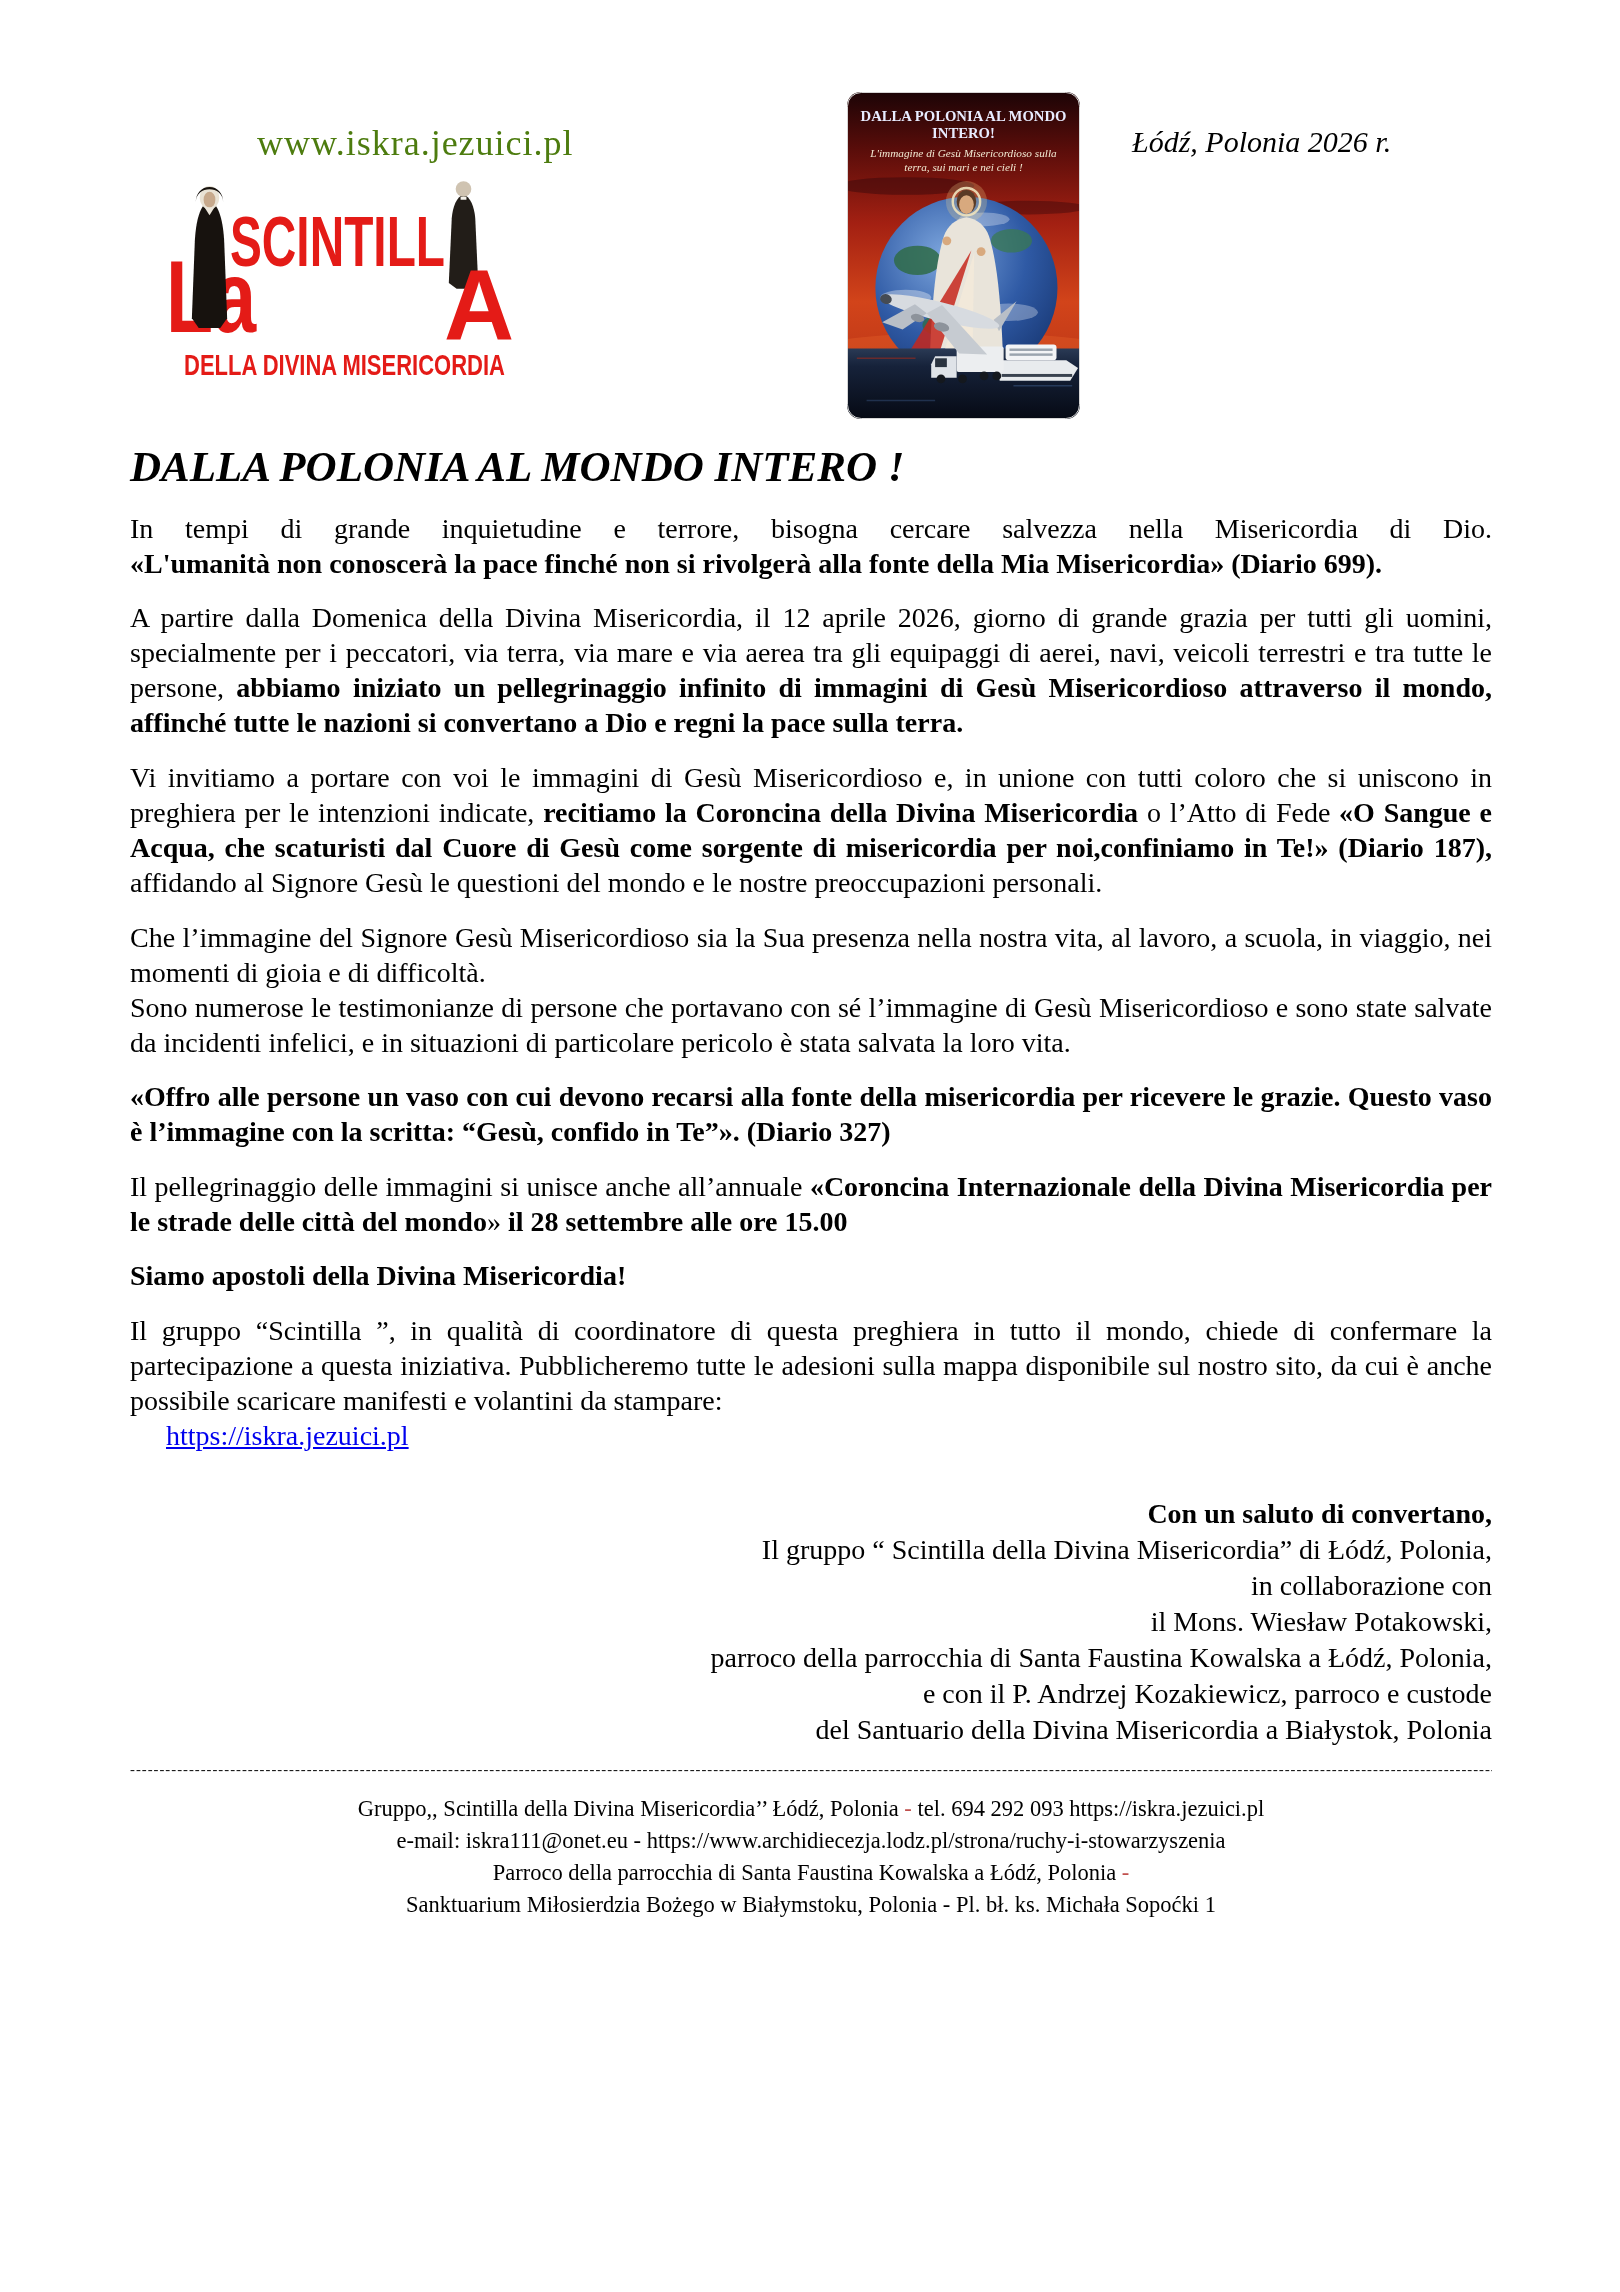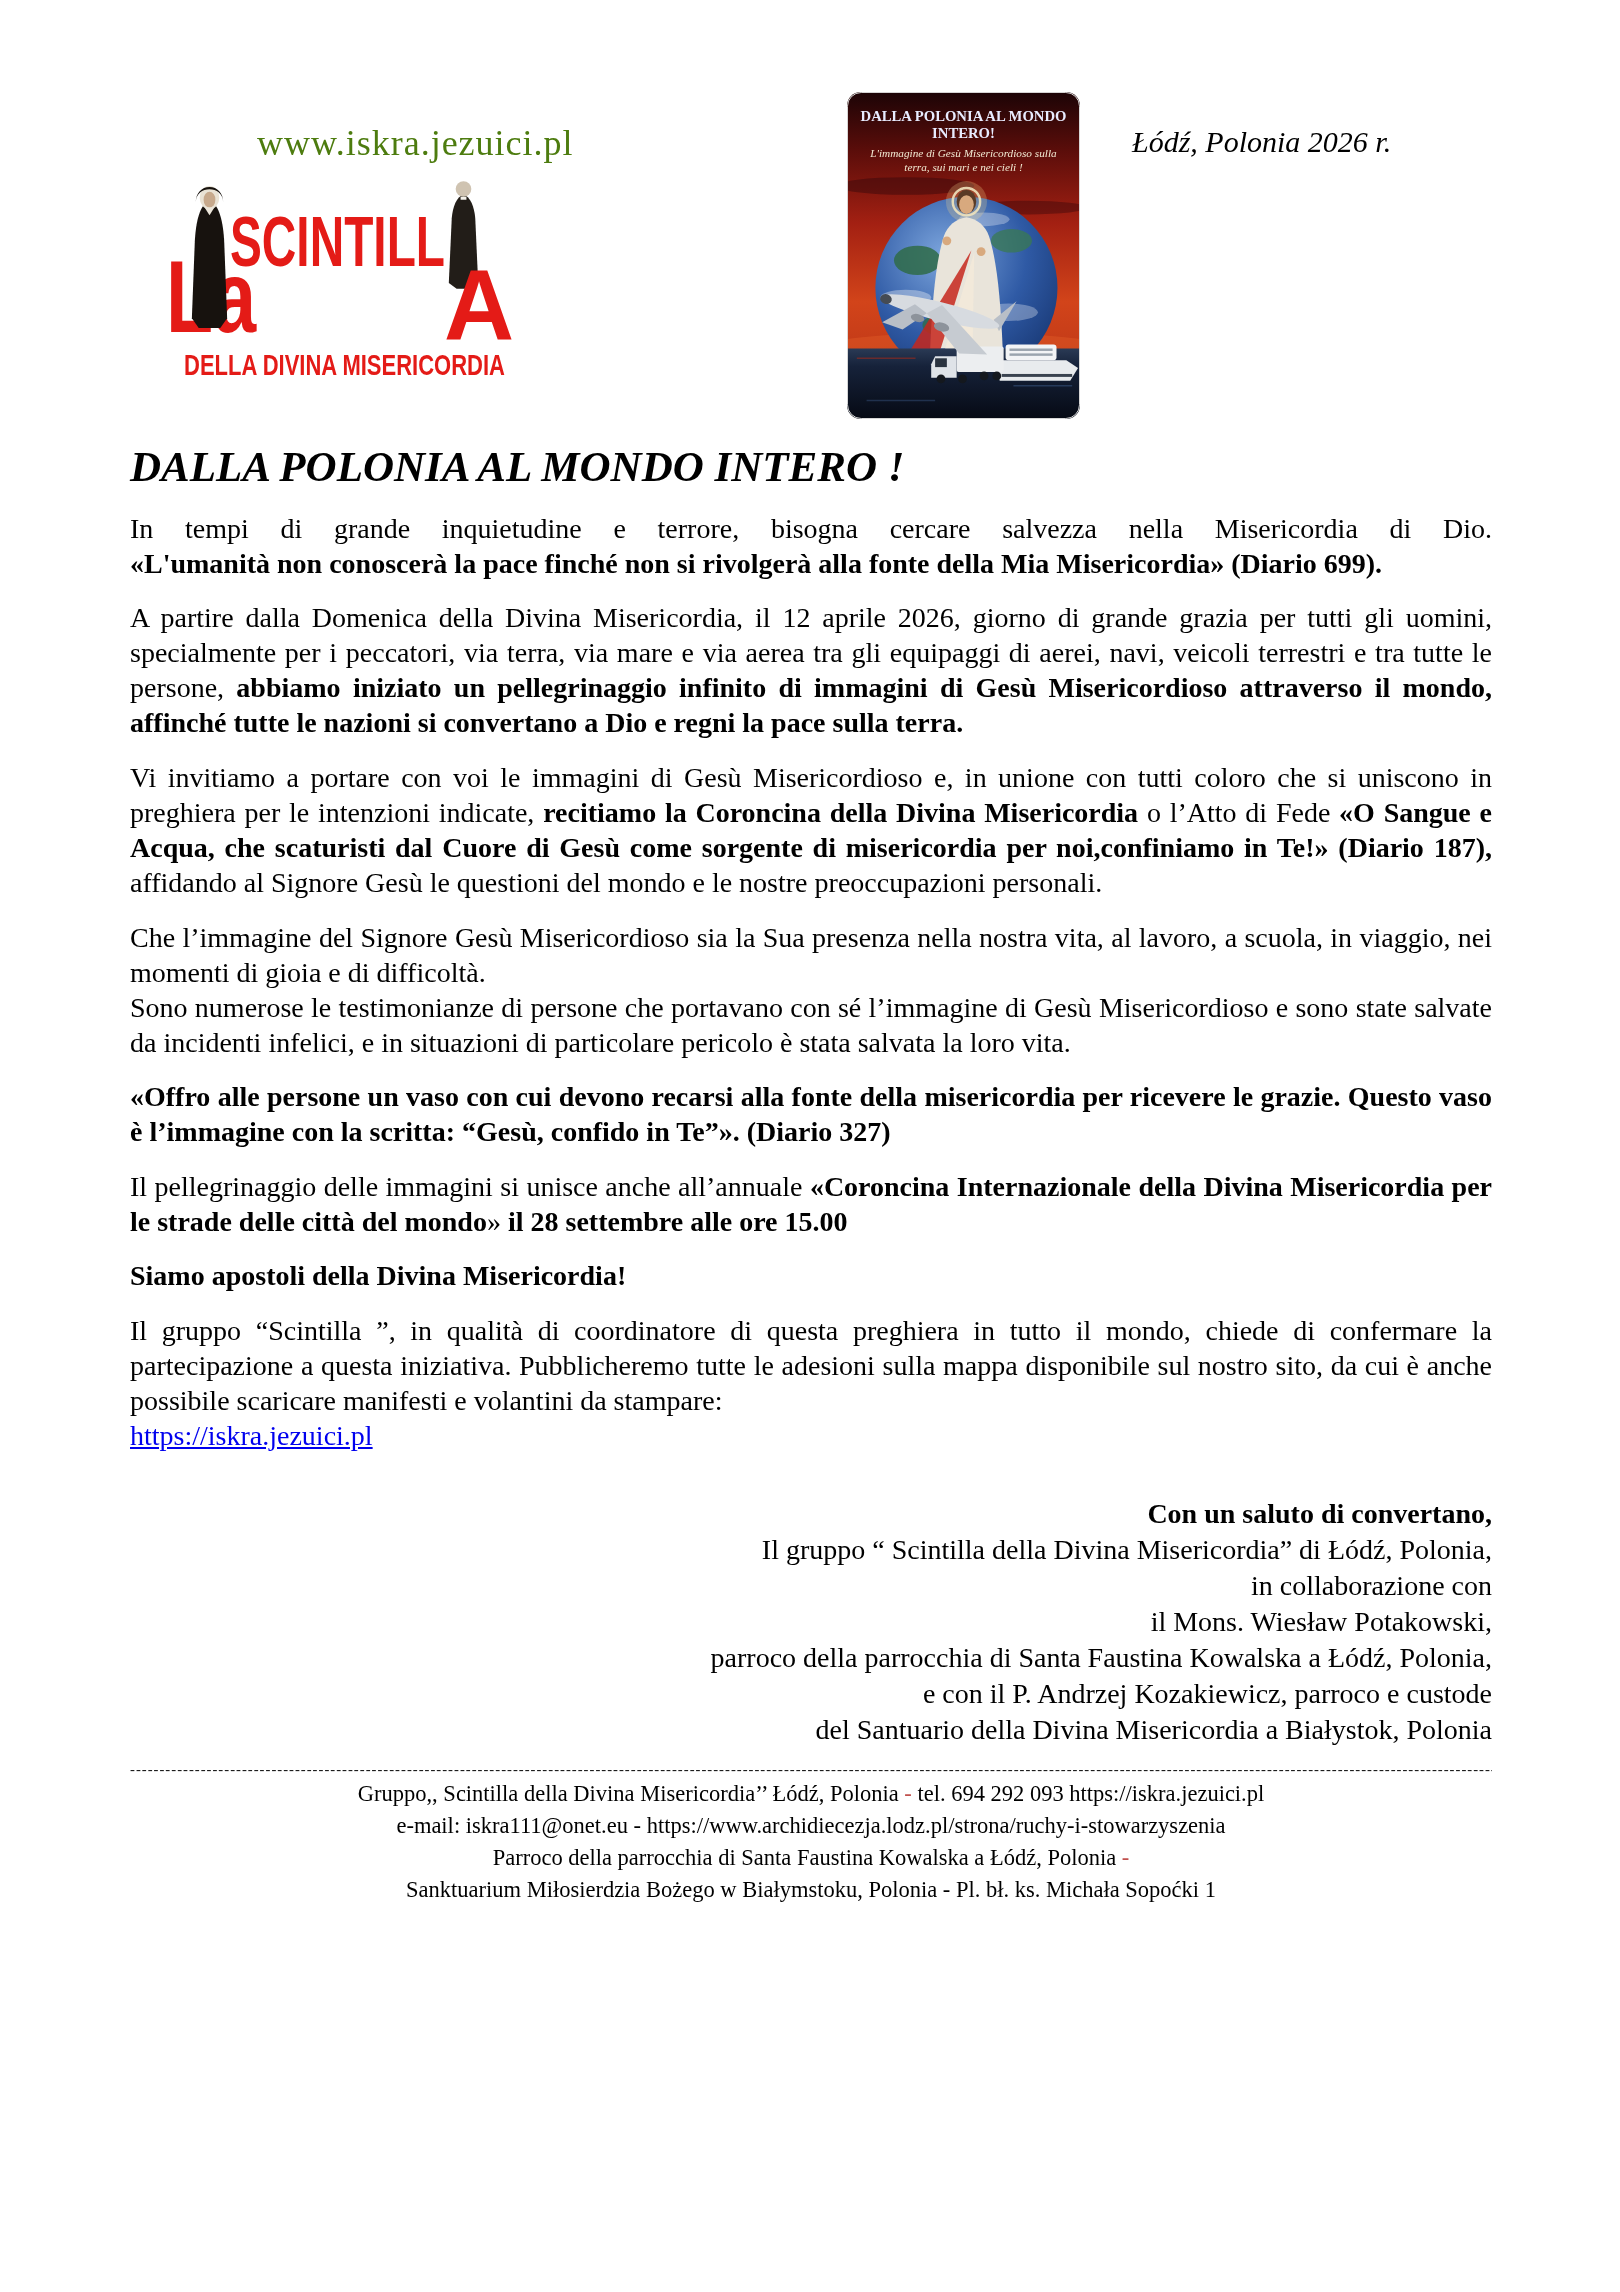--- a/index.html
+++ b/index.html
@@ -28,27 +28,27 @@
   .poster { position:absolute; left:847px; top:92px; width:233px; height:327px; }
 
   
   .main { position:absolute; left:130px; top:443px; width:1362px; font-size:28px; line-height:35px; }
   .doc-title    { font-size:43px; font-weight:bold; line-height:1.12;font-style:italic; }
   .doc-subtitle { font-size:33px; font-weight:bold; margin-top:7.8px; line-height:1.2; }
   .para { margin-top:19.6px; text-align:justify; }
   .b { font-weight:bold; }
   .stretch { text-align:justify; text-align-last:justify; }
   .blockline { text-align:justify; }
-  .link { color:#0000ee; text-decoration:underline; display:block; text-align:left; cursor:pointer; }
+  .link { color:#0000ee; text-decoration:underline; display:block; text-align:left; cursor:pointer;margin-left:36px; }
   .closing { margin-top:43px; text-align:right; line-height:36px; }
   .divider {
     margin-top:13.7px; font-size:14.7px; line-height:15.7px; letter-spacing:1px;
     white-space:nowrap; overflow:hidden; width:100%; color:#111;
   }
-  .footer { margin-top:1px; text-align:center; font-size:22.5px; line-height:32px; }
+  .footer { margin-top:16px; text-align:center; font-size:22.5px; line-height:32px; }
   .dash { color:#c0504d; }
 </style>
 </head>
 <body>
 
 <div class="page">
 
   <div class="website">www.iskra.jezuici.pl</div>
   <div class="place-date">Łódź, Polonia 2026 r.</div>
 

